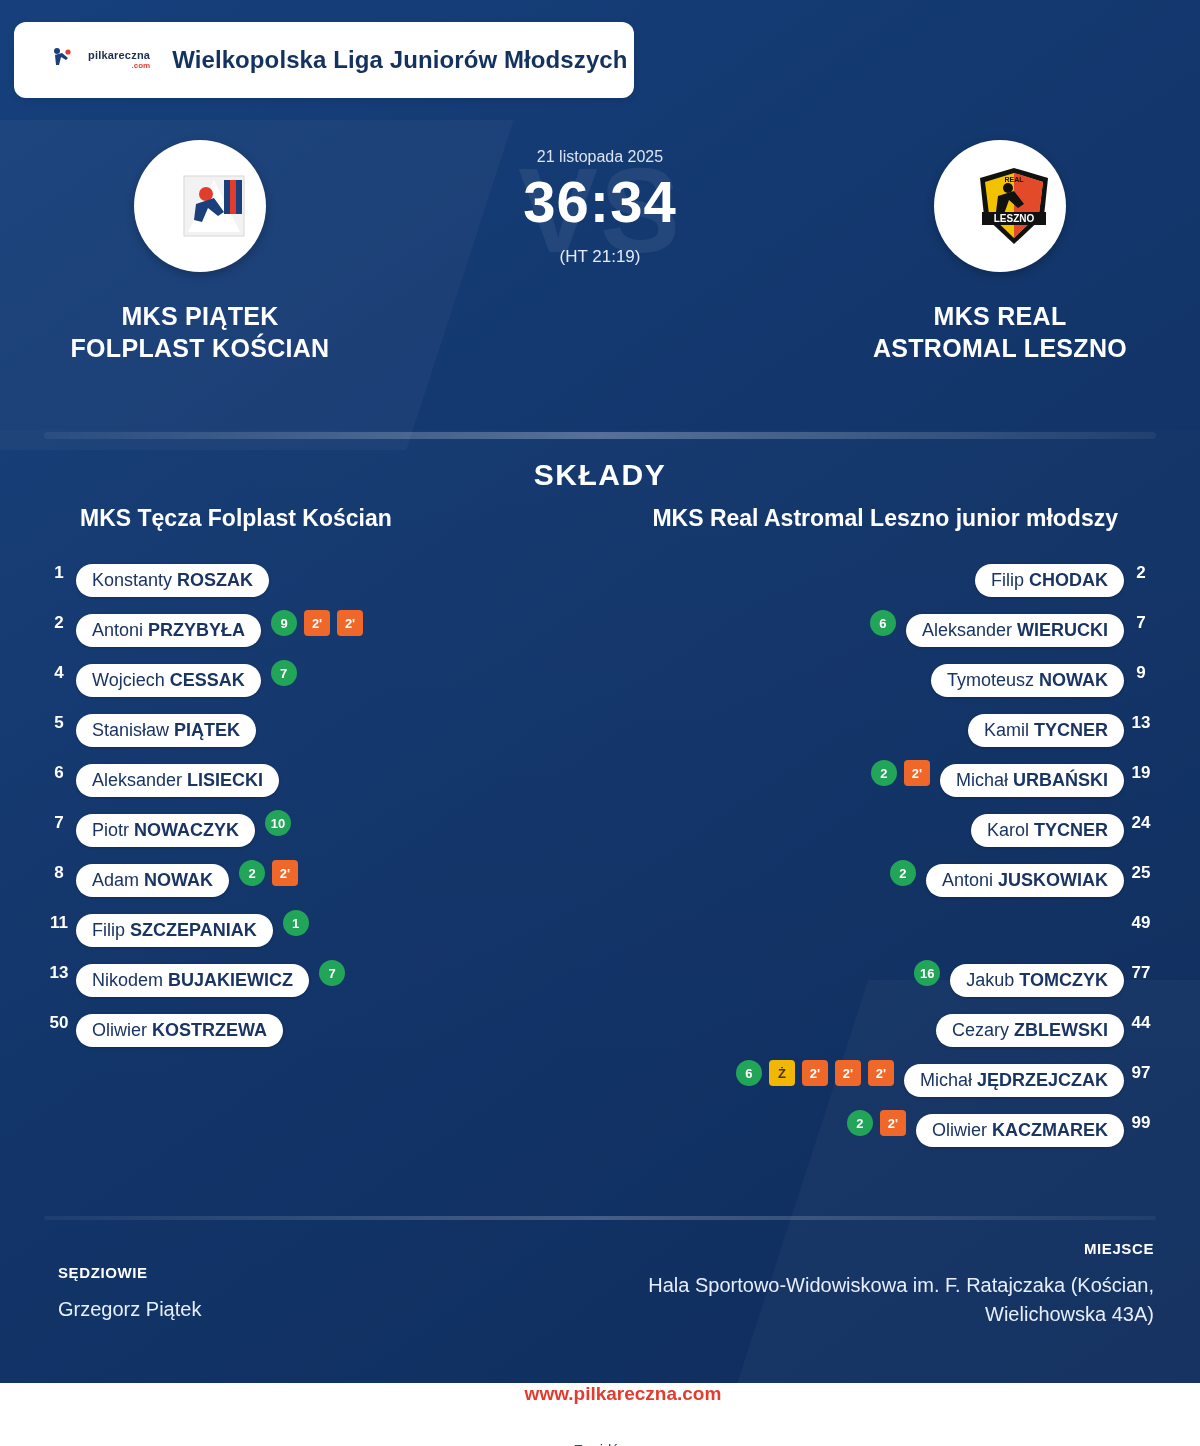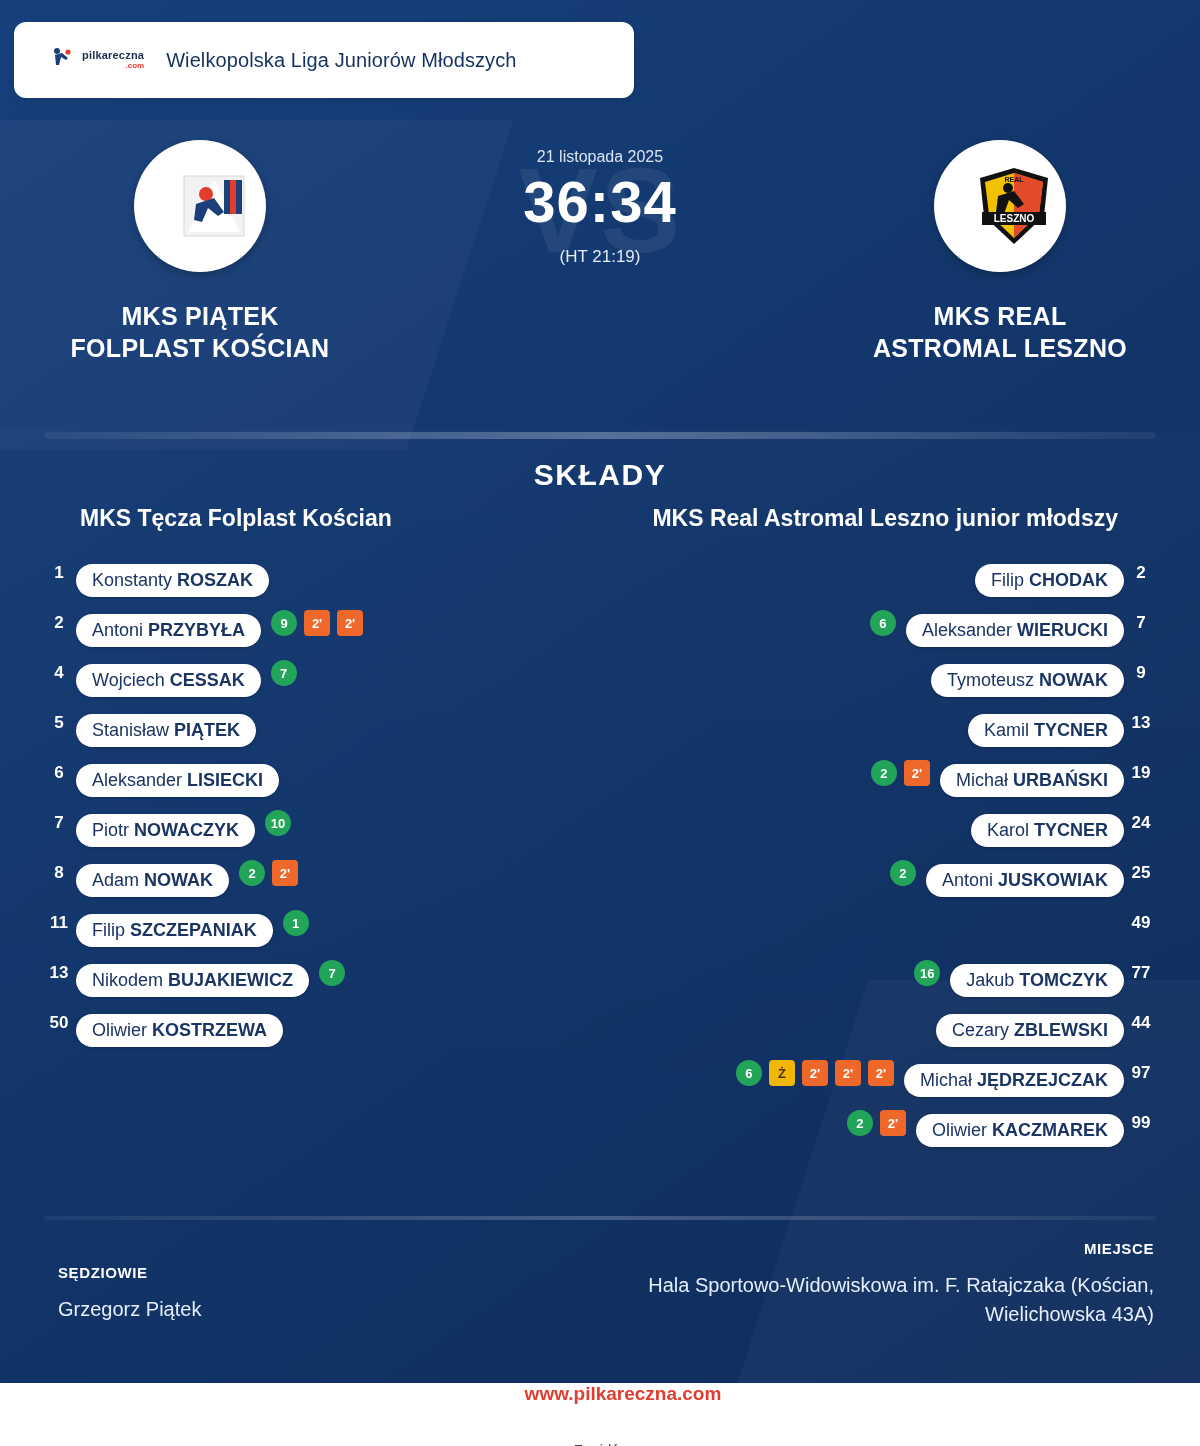--- a/index.html
+++ b/index.html
@@ -42,32 +42,32 @@
     left: 14px; top: 22px;
     width: 620px; height: 76px;
     background: #ffffff;
     border-radius: 12px;
     display: flex;
     align-items: center;
     padding-left: 36px;
     box-shadow: 0 2px 6px rgba(0,0,0,0.12);
   }
   .logo-pilkareczna {
-    display: flex; align-items: center; gap: 10px;
+    display: flex; align-items: center; gap: 16px;
     margin-right: 22px;
   }
   .logo-mark {
     font-size: 22px; color: #1a3f7a; font-weight: bold; line-height: 1;
     position: relative; top: -1px;
   }
   .logo-txt { display: flex; flex-direction: column; line-height: 1.05; }
   .logo-txt .l1 { font-size: 11px; font-weight: bold; color: #1d2d4f; letter-spacing: .2px; }
   .logo-txt .l2 { font-size: 8px; font-weight: bold; color: #e23c2e; text-align: right; }
   .league-name {
-    font-size: 20px; font-weight: normal; color: #13325f; letter-spacing: .1px;
+    font-size: 24px; font-weight: bold; color: #13325f; letter-spacing: .1px;
   }
 
   
   .vs-watermark {
     position: absolute; left: 0; right: 0; top: 150px;
     text-align: center;
     font-size: 120px; font-weight: bold;
     color: rgba(255,255,255,0.07);
     letter-spacing: 2px;
     line-height: 1;

